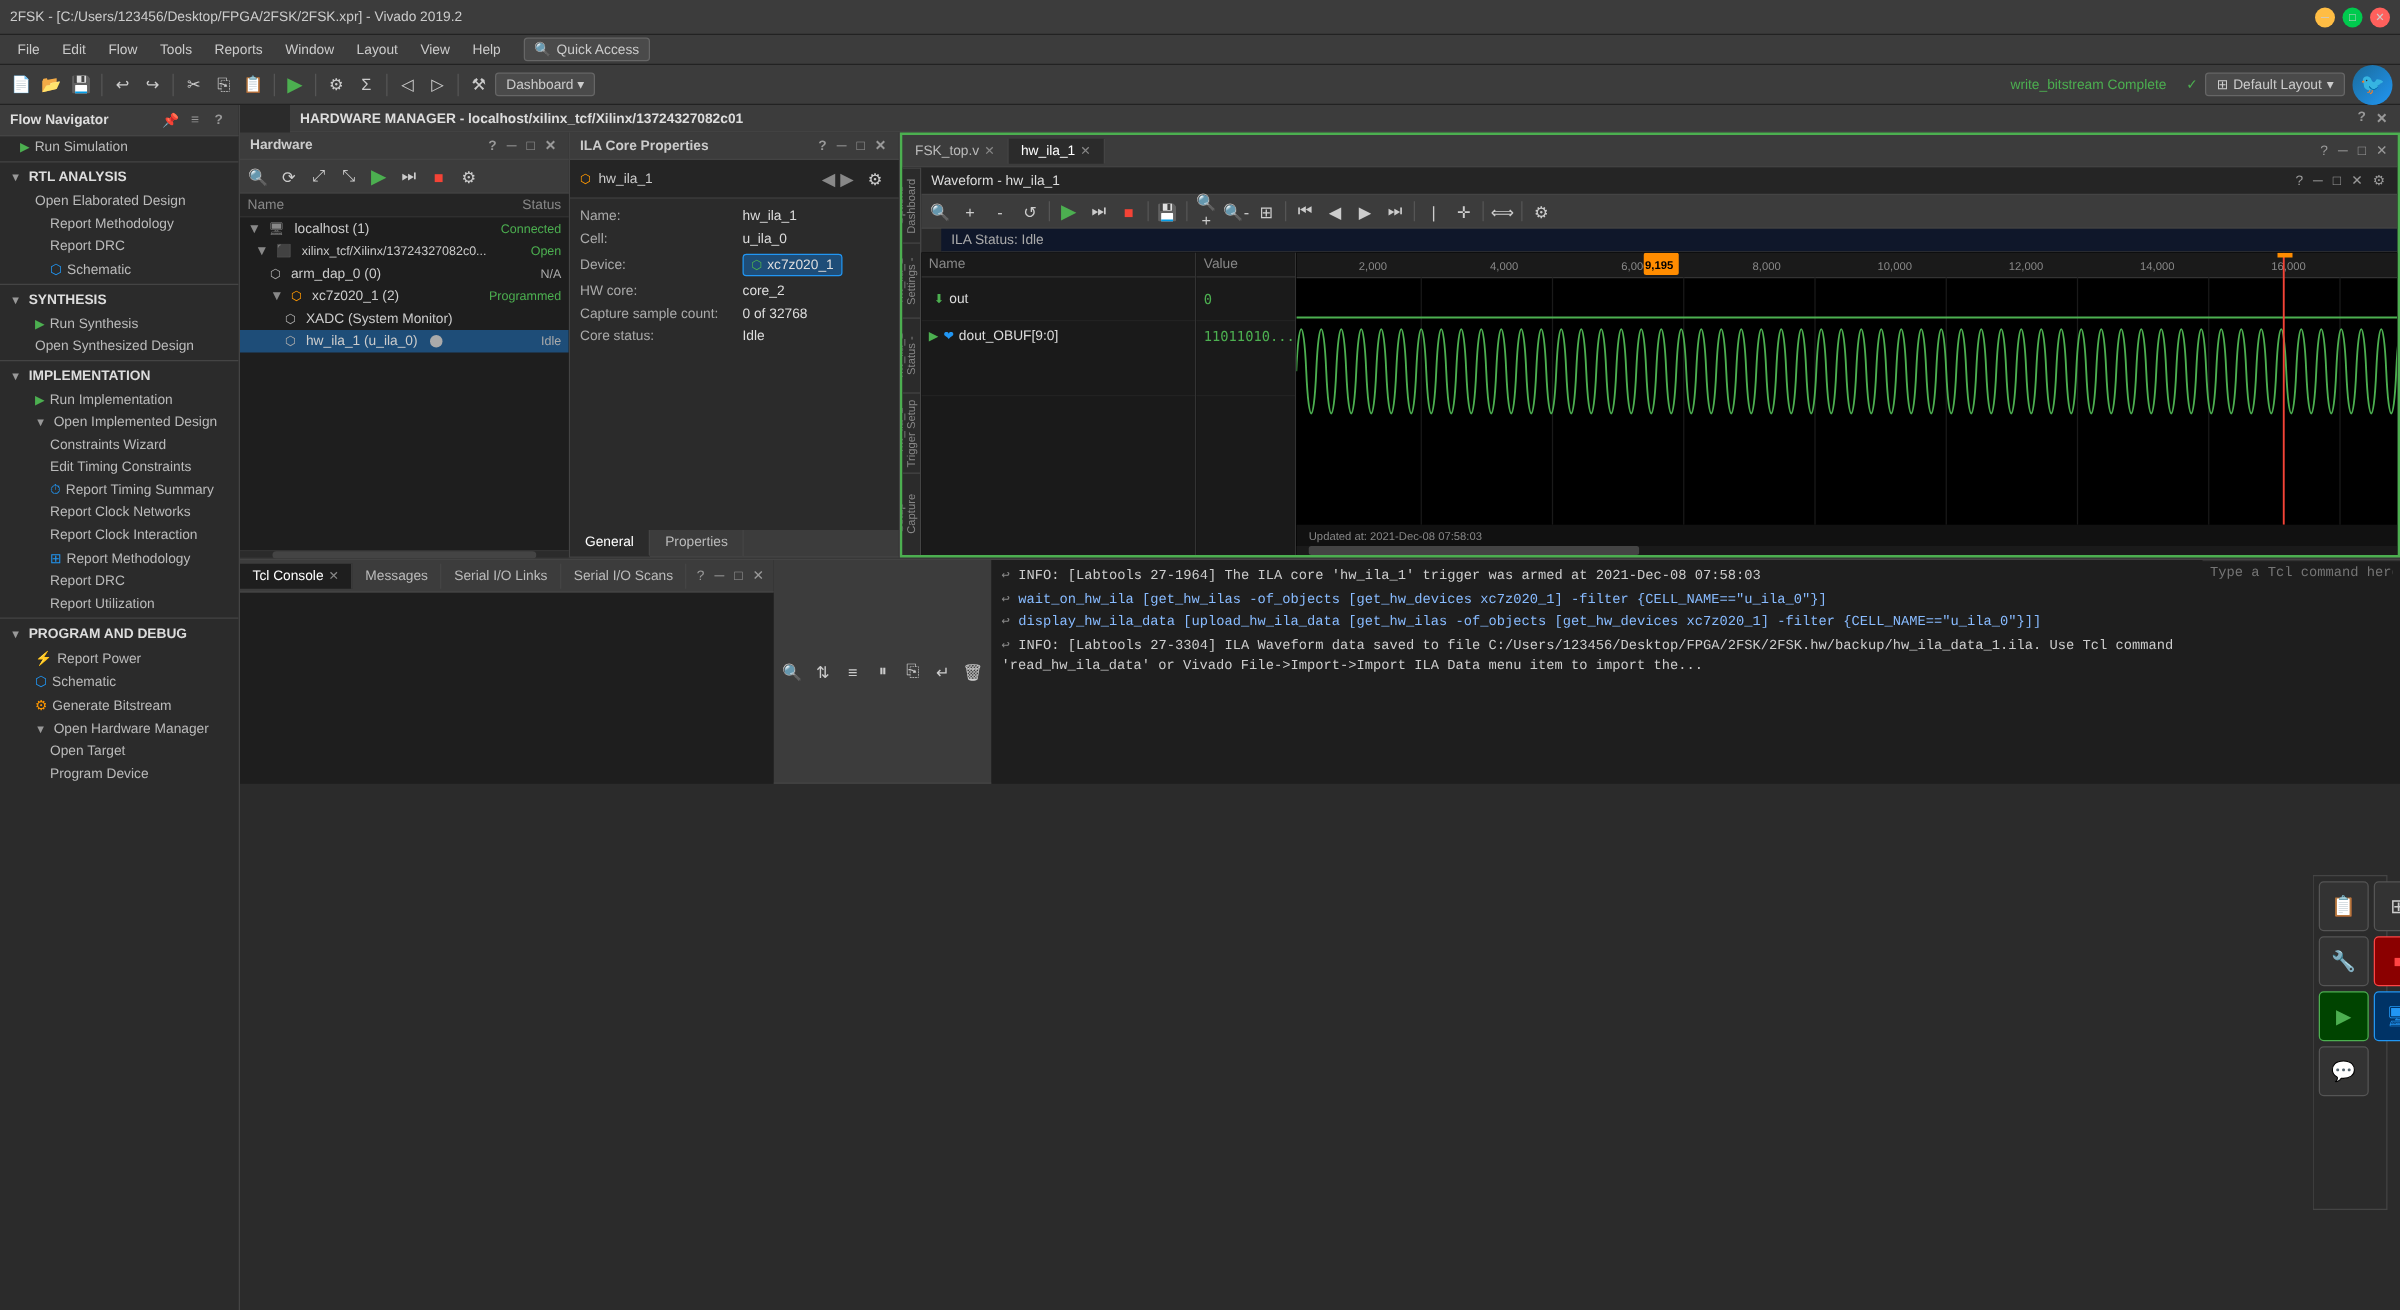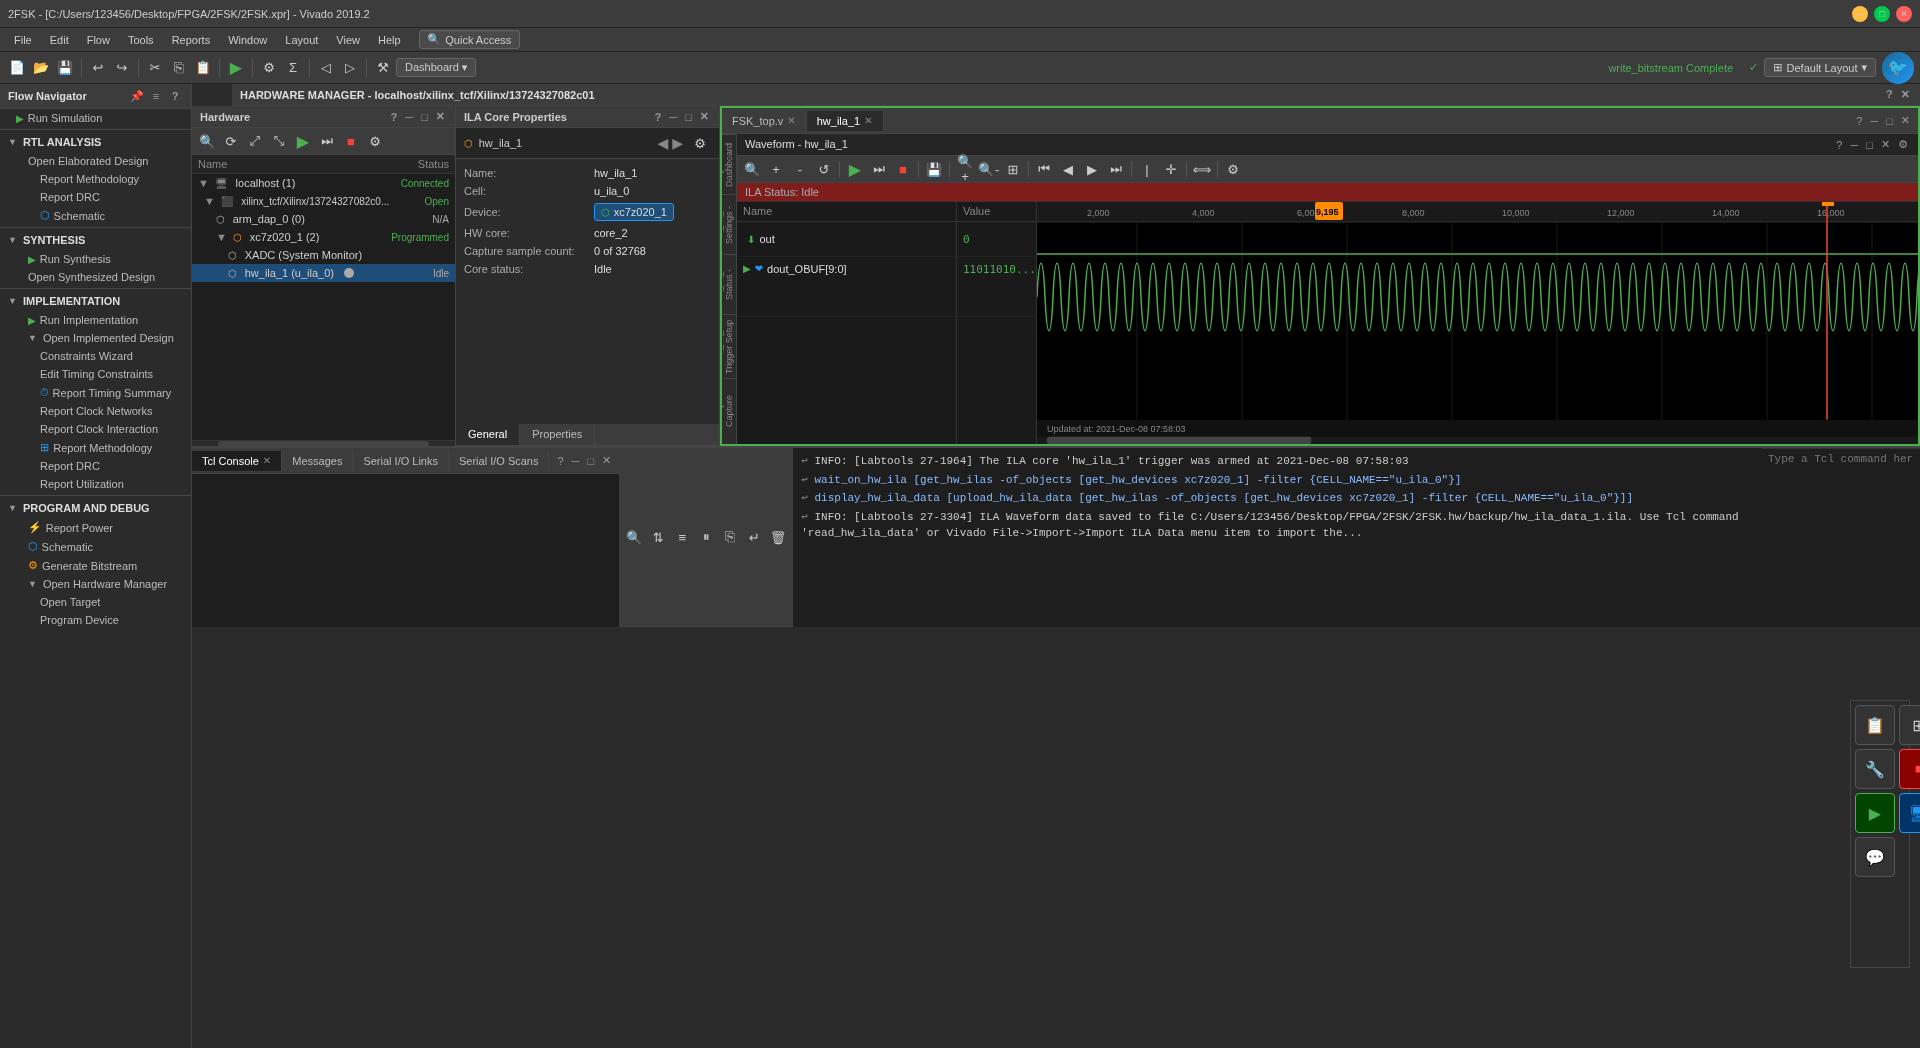--- a/index.html
+++ b/index.html
@@ -50,21 +50,21 @@
     
     #center { flex: 1; display: flex; flex-direction: column; overflow: hidden; }
 
     
     #hw-manager { background: #2b2b2b; border-bottom: 1px solid #444; }
     #hw-manager-header { background: #3c3c3c; padding: 4px 8px; font-size: 11px; font-weight: bold; color: #ddd; border-bottom: 1px solid #444; display: flex; align-items: center; justify-content: space-between; margin-left: 40px; }
     #hw-manager-body { display: flex; height: 340px; }
 
     
     #hw-panel { width: 264px; border-right: 1px solid #444; display: flex; flex-direction: column; }
-    #hw-panel-header { background: #3c3c3c; padding: 4px 8px; border-bottom: 1px solid #444; display: flex; align-items: center; justify-content: space-between; font-size: 11px; font-weight: bold; }
+    #hw-panel-header { background: #3c3c3c; padding: 4px 8px; border-bottom: 1px solid #444; display: flex; justify-content: space-between; font-size: 11px; font-weight: bold; }
     #hw-panel-toolbar { background: #3c3c3c; padding: 2px 4px; border-bottom: 1px solid #444; display: flex; align-items: center; gap: 2px; }
     #hw-panel-content { flex: 1; overflow-y: auto; background: #1e1e1e; }
     .hw-tree-item { padding: 3px 6px; display: flex; align-items: center; gap: 4px; cursor: pointer; font-size: 11px; }
     .hw-tree-item.selected { background: #1e4d78; }
     .hw-status { margin-left: auto; font-size: 10px; }
     .status-connected { color: #4caf50; }
     .status-open { color: #4caf50; }
     .status-programmed { color: #4caf50; }
     .status-idle { color: #aaa; }
     .hw-indent { padding-left: 12px; }
@@ -91,21 +91,21 @@
     .wf-tab-close { cursor: pointer; color: #888; font-size: 10px; }
 
     
     #waveform-window { flex: 1; background: #2b2b2b; display: flex; overflow: hidden; }
     #waveform-side-panels { display: flex; flex-direction: column; background: #3c3c3c; border-right: 1px solid #444; }
     .side-panel-label { writing-mode: vertical-lr; transform: rotate(180deg); font-size: 9px; color: #888; padding: 4px 2px; text-align: center; border-bottom: 1px solid #444; background: #2b2b2b; min-height: 60px; cursor: pointer; }
 
     #waveform-main { flex: 1; display: flex; flex-direction: column; overflow: hidden; }
     #waveform-toolbar { background: #3c3c3c; padding: 2px 4px; border-bottom: 1px solid #444; display: flex; align-items: center; gap: 2px; }
     #waveform-toolbar .tb-sep { width: 1px; height: 16px; background: #555; margin: 0 2px; }
-    #ila-status { font-size: 11px; color: #aaa; padding: 3px 8px; background: #7f1d1d; border-bottom: 1px solid #333; }
+    #ila-status { font-size: 11px; color: #aaa; padding: 3px 8px; background: #0f172a; border-bottom: 1px solid #333; margin-left: 16px; }
 
     
     #waveform-content { flex: 1; display: flex; overflow: hidden; background: #000; }
     #signal-list { width: 220px; background: #1a1a1a; border-right: 1px solid #333; overflow-y: auto; }
     #signal-values { width: 80px; background: #1a1a1a; border-right: 1px solid #333; overflow-y: auto; }
     #wave-display { flex: 1; background: #000; overflow: hidden; position: relative; }
 
     .signal-row { height: 30px; display: flex; align-items: center; padding: 0 6px; border-bottom: 1px solid #222; font-size: 11px; color: #ddd; cursor: pointer; }
     .signal-expand { color: #888; margin-right: 4px; font-size: 10px; }
     .value-row { height: 30px; display: flex; align-items: center; padding: 0 6px; border-bottom: 1px solid #222; font-size: 11px; color: #4caf50; font-family: monospace; }
@@ -149,21 +149,21 @@
 
     
     .hw-scrollarea { height: 6px; background: #2b2b2b; border-top: 1px solid #333; }
     .hw-scrollarea-inner { height: 6px; width: 80%; background: #444; border-radius: 3px; margin: 0 auto; }
 
     .ila-name-row { display: flex; align-items: center; gap: 6px; padding: 4px 8px; border-bottom: 1px solid #444; background: #252525; font-size: 11px; }
 
     .window-btns { display: flex; align-items: center; gap: 4px; }
     .win-btn { font-size: 11px; color: #999; cursor: pointer; padding: 0 2px; }
 
-    .wf-window-title { background: #252525; padding: 4px 8px; font-size: 11px; color: #ddd; border-bottom: 1px solid #444; display: flex; justify-content: space-between; }
+    .wf-window-title { background: #252525; padding: 4px 8px; font-size: 11px; color: #ddd; border-bottom: 1px solid #444; display: flex; align-items: center; justify-content: space-between; }
   </style>
 </head>
 <body>
 
 <div id="titlebar">
   <div id="titlebar-left">
     <span>2FSK - [C:/Users/123456/Desktop/FPGA/2FSK/2FSK.xpr] - Vivado 2019.2</span>
   </div>
   <div id="titlebar-right">
     <div class="titlebar-btn tb-min">

